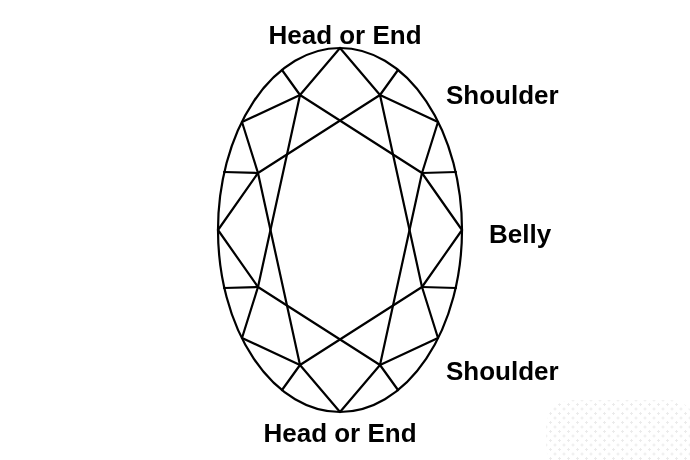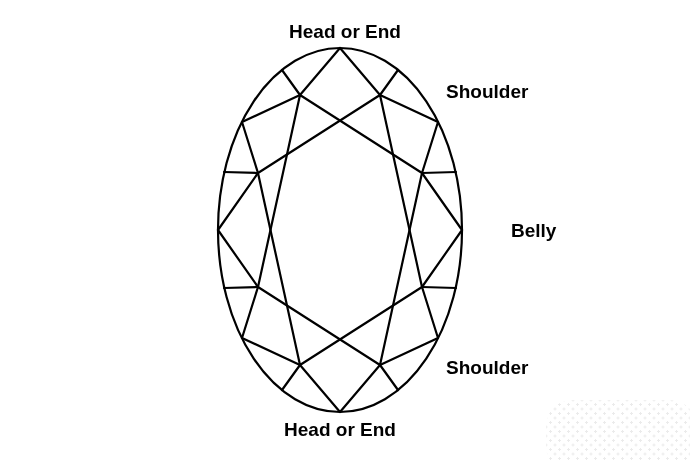--- a/index.html
+++ b/index.html
@@ -16,32 +16,32 @@
     font-family: "Liberation Sans", sans-serif;
   }
   #gem-svg {
     position: absolute;
     left: 0;
     top: 0;
   }
   .part-label {
     position: absolute;
     font-weight: 700;
-    font-size: 19px;
+    font-size: 26px;
     line-height: 1;
     color: #000000;
     white-space: nowrap;
     letter-spacing: 0px;
   }
   .centered {
     transform: translateX(-50%);
   }
   #label-head-top    { left: 345px; top: 22px;  }
   #label-shoulder-up { left: 446px; top: 82px;  }
-  #label-belly       { left: 489px; top: 221px; margin-left: 22px; }
+  #label-belly       { left: 489px; top: 221px; }
   #label-shoulder-lo { left: 446px; top: 358px; }
   #label-head-bottom { left: 340px; top: 420px; }
 
   
   #watermark-ghost {
     position: absolute;
     left: 546px;
     top: 400px;
     width: 150px;
     height: 72px;

